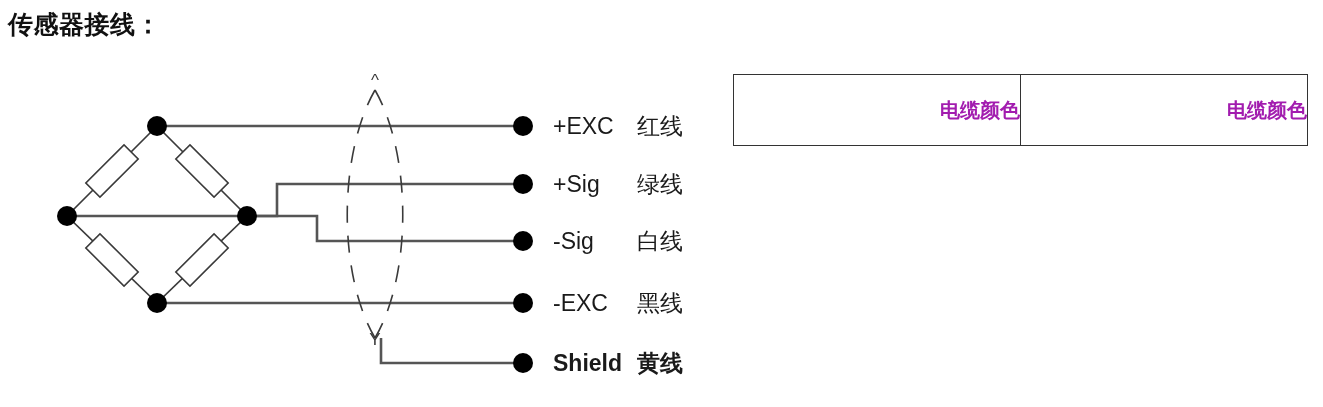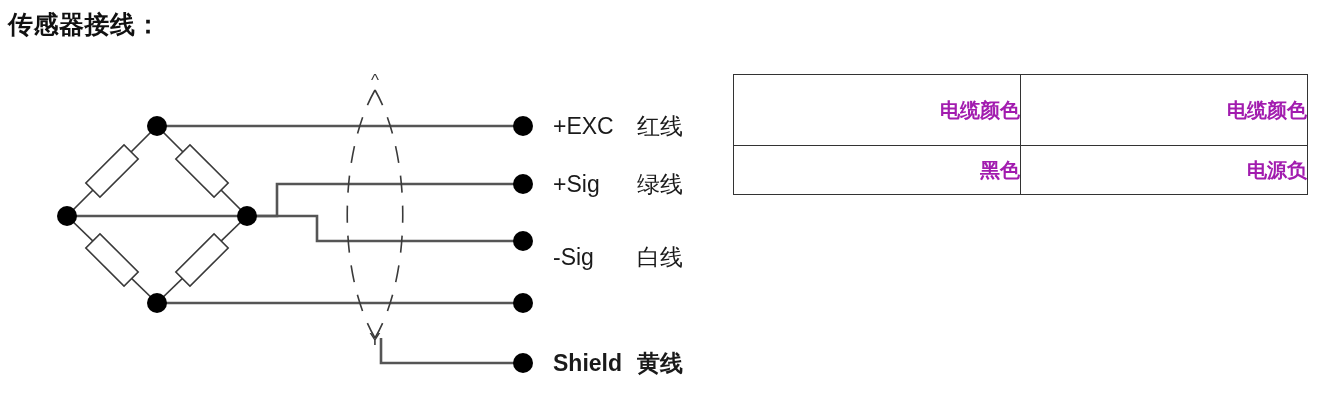--- a/index.html
+++ b/index.html
@@ -108,34 +108,33 @@
       <circle cx="523" cy="303" r="10"></circle>
     </g>
   </svg>
 
   <div class="wire-label" style="left:553px;top:55px;">
     <span class="sig">+EXC</span><span class="clr">红线</span>
   </div>
   <div class="wire-label" style="left:553px;top:113px;">
     <span class="sig">+Sig</span><span class="clr">绿线</span>
   </div>
-  <div class="wire-label" style="left:553px;top:186px;">
+  <div class="wire-label" style="left:553px;top:170px;">
     <span class="sig">-Sig</span><span class="clr">白线</span>
+  </div>
+  <div class="wire-label" style="left:553px;top:232px;">
+    <span class="sig">-EXC</span><span class="clr">黑线</span>
   </div>
   <div class="wire-label" style="left:553px;top:292px;font-weight:bold;">
     <span class="sig">Shield</span><span class="clr">黄线</span>
   </div>
 </div>
 
 <table id="cable-table">
   <thead>
     <tr>
       <th>电缆颜色</th>
       <th>电缆颜色</th>
     </tr>
   </thead>
   <tbody>
-    <tr>
-      <td>黑色</td>
-      <td>电源负</td>
-    </tr>
   </tbody>
 </table>
 
 </body></html>

